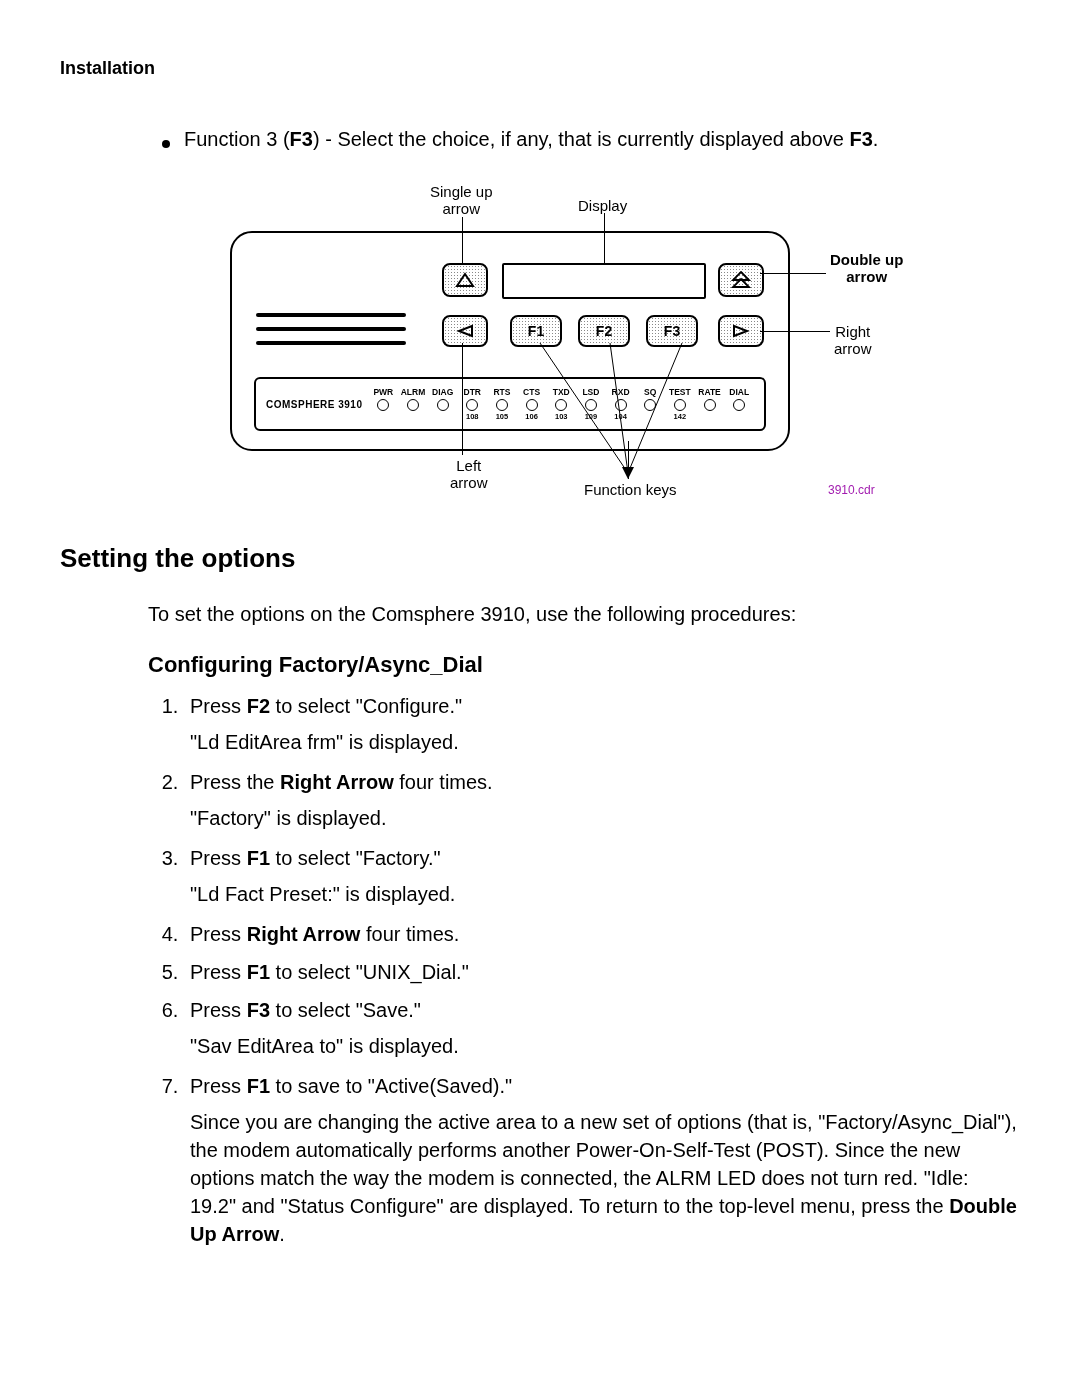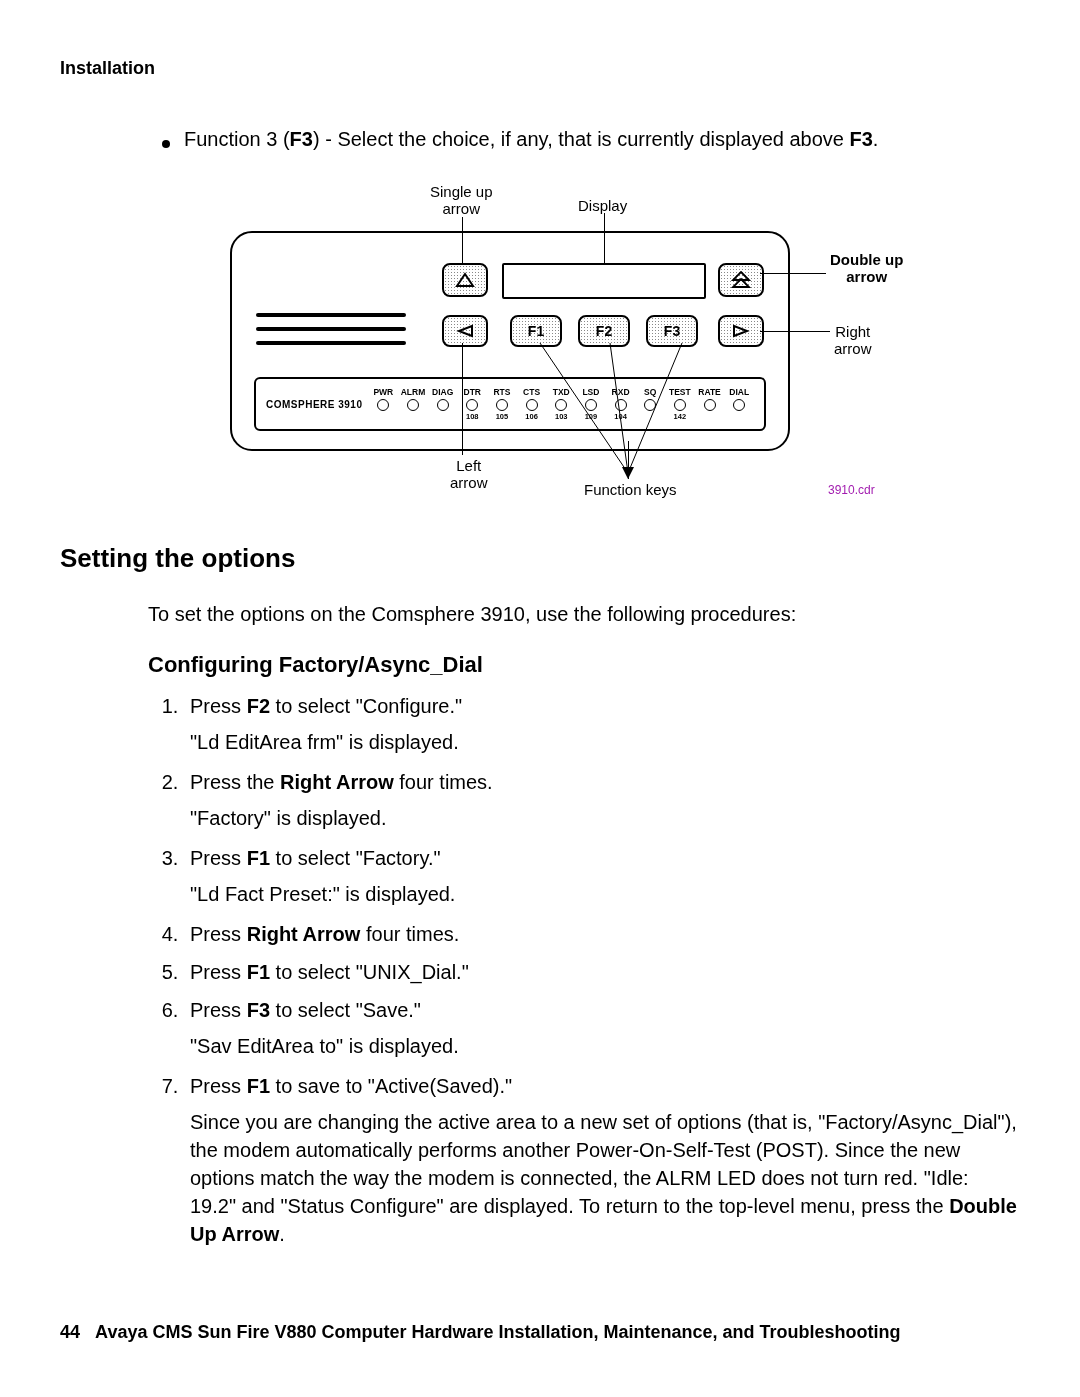--- a/index.html
+++ b/index.html
@@ -372,17 +372,14 @@
       <div class="sub">"Sav EditArea to" is displayed.</div>
     </li>
     <li>
       <span>Press </span><b>F1</b><span> to save to "Active(Saved)."</span>
       <div class="sub">
         <span>Since you are changing the active area to a new set of options (that is, "Factory/Async_Dial"), the modem automatically performs another Power-On-Self-Test (POST). Since the new options match the way the modem is connected, the ALRM LED does not turn red. "Idle: 19.2" and "Status Configure" are displayed. To return to the top-level menu, press the </span><b>Double Up Arrow</b><span>.</span>
       </div>
     </li>
   </ol>
 
-  <div class="footer">
-    <span>44</span>&nbsp;&nbsp;&nbsp;<span>Avaya CMS Sun Fire V880 Computer Hardware Installation, Maintenance, and Troubleshooting</span>
-  </div>
 
 </div>
 
 </body></html>

